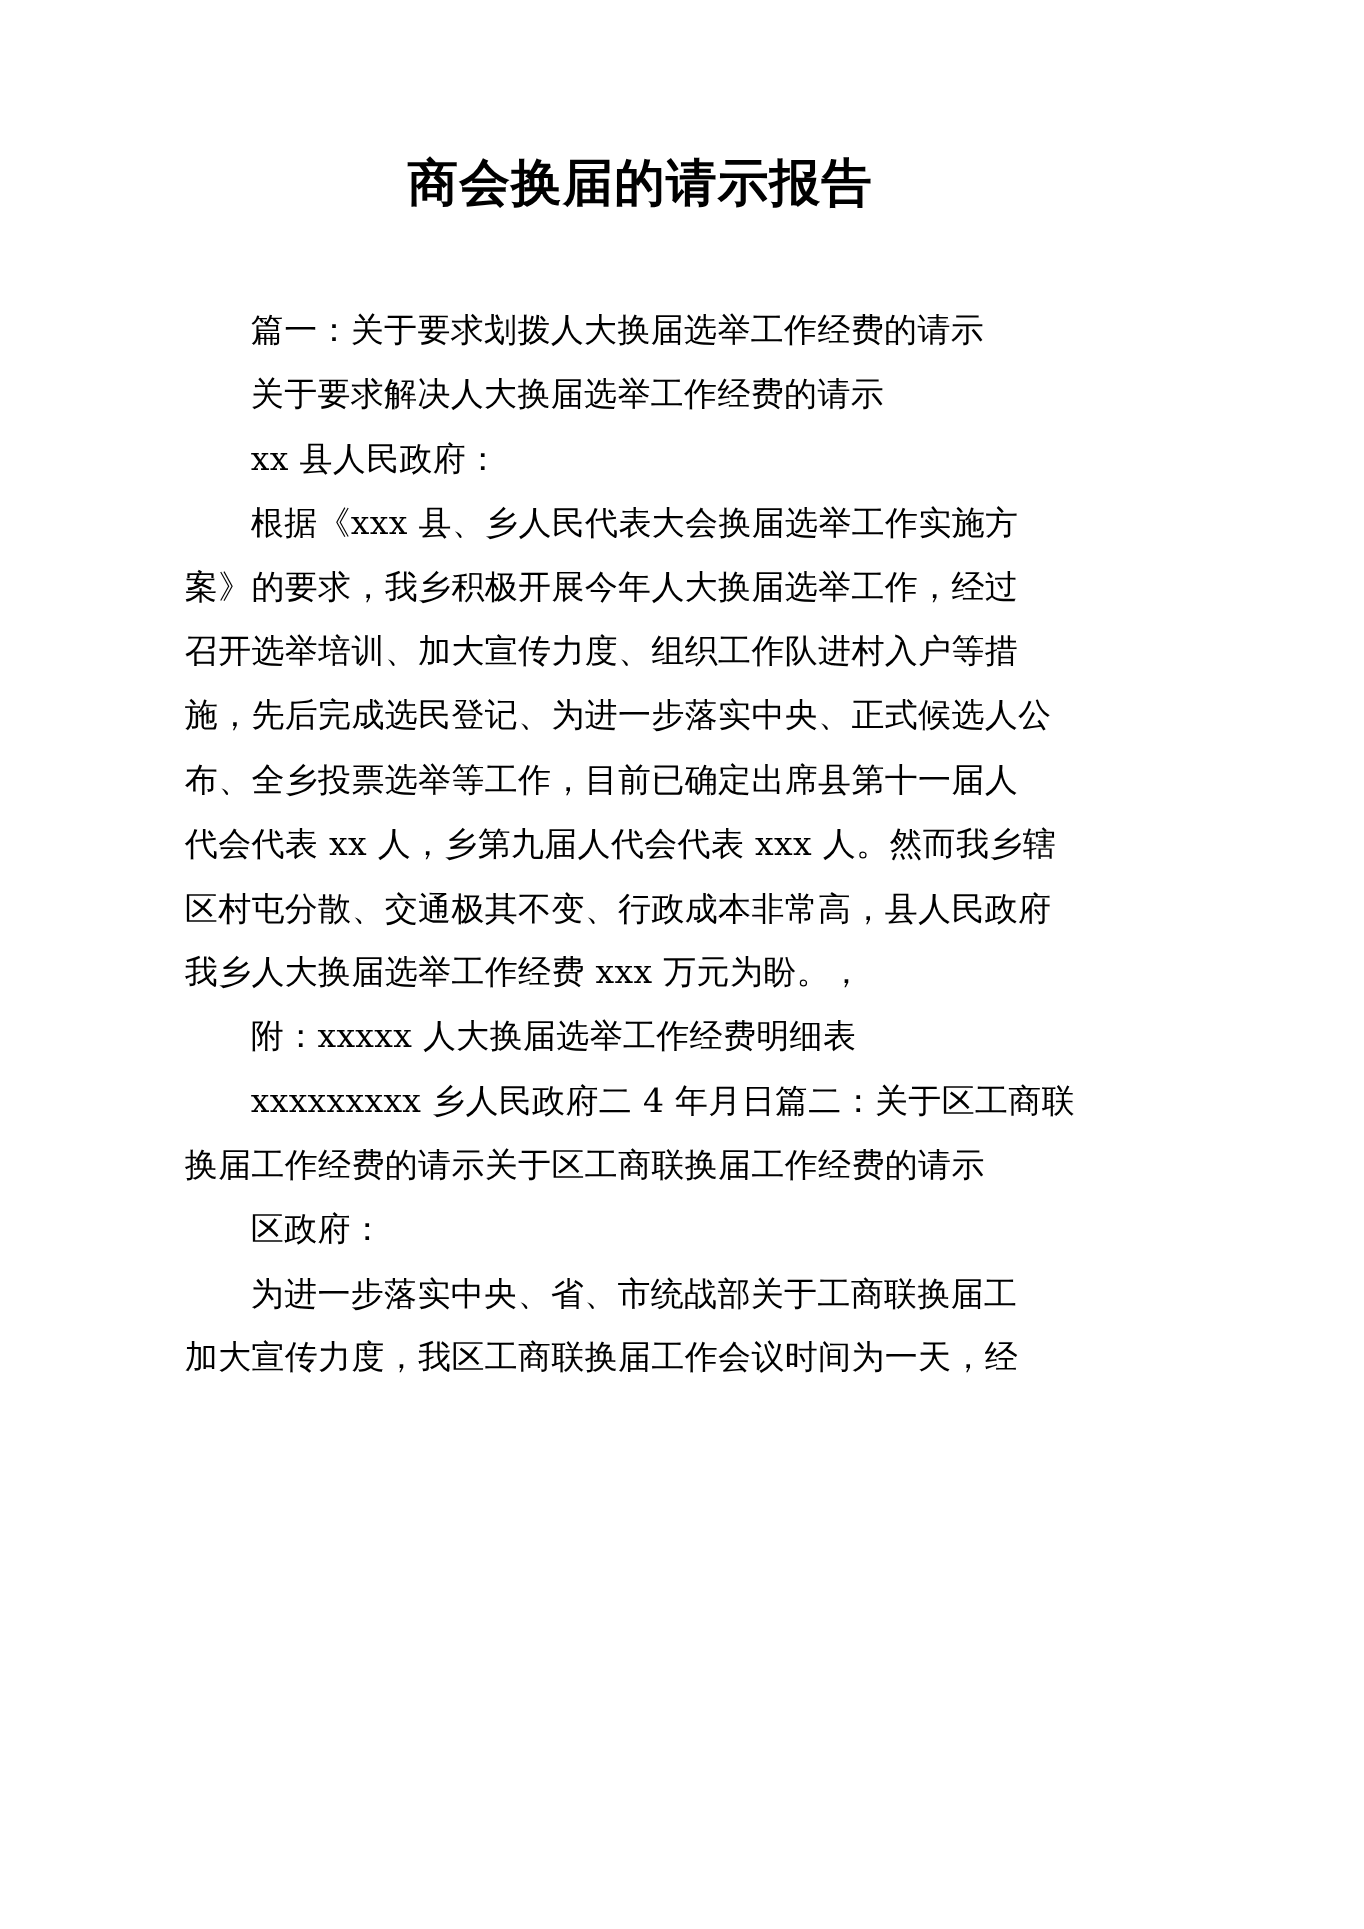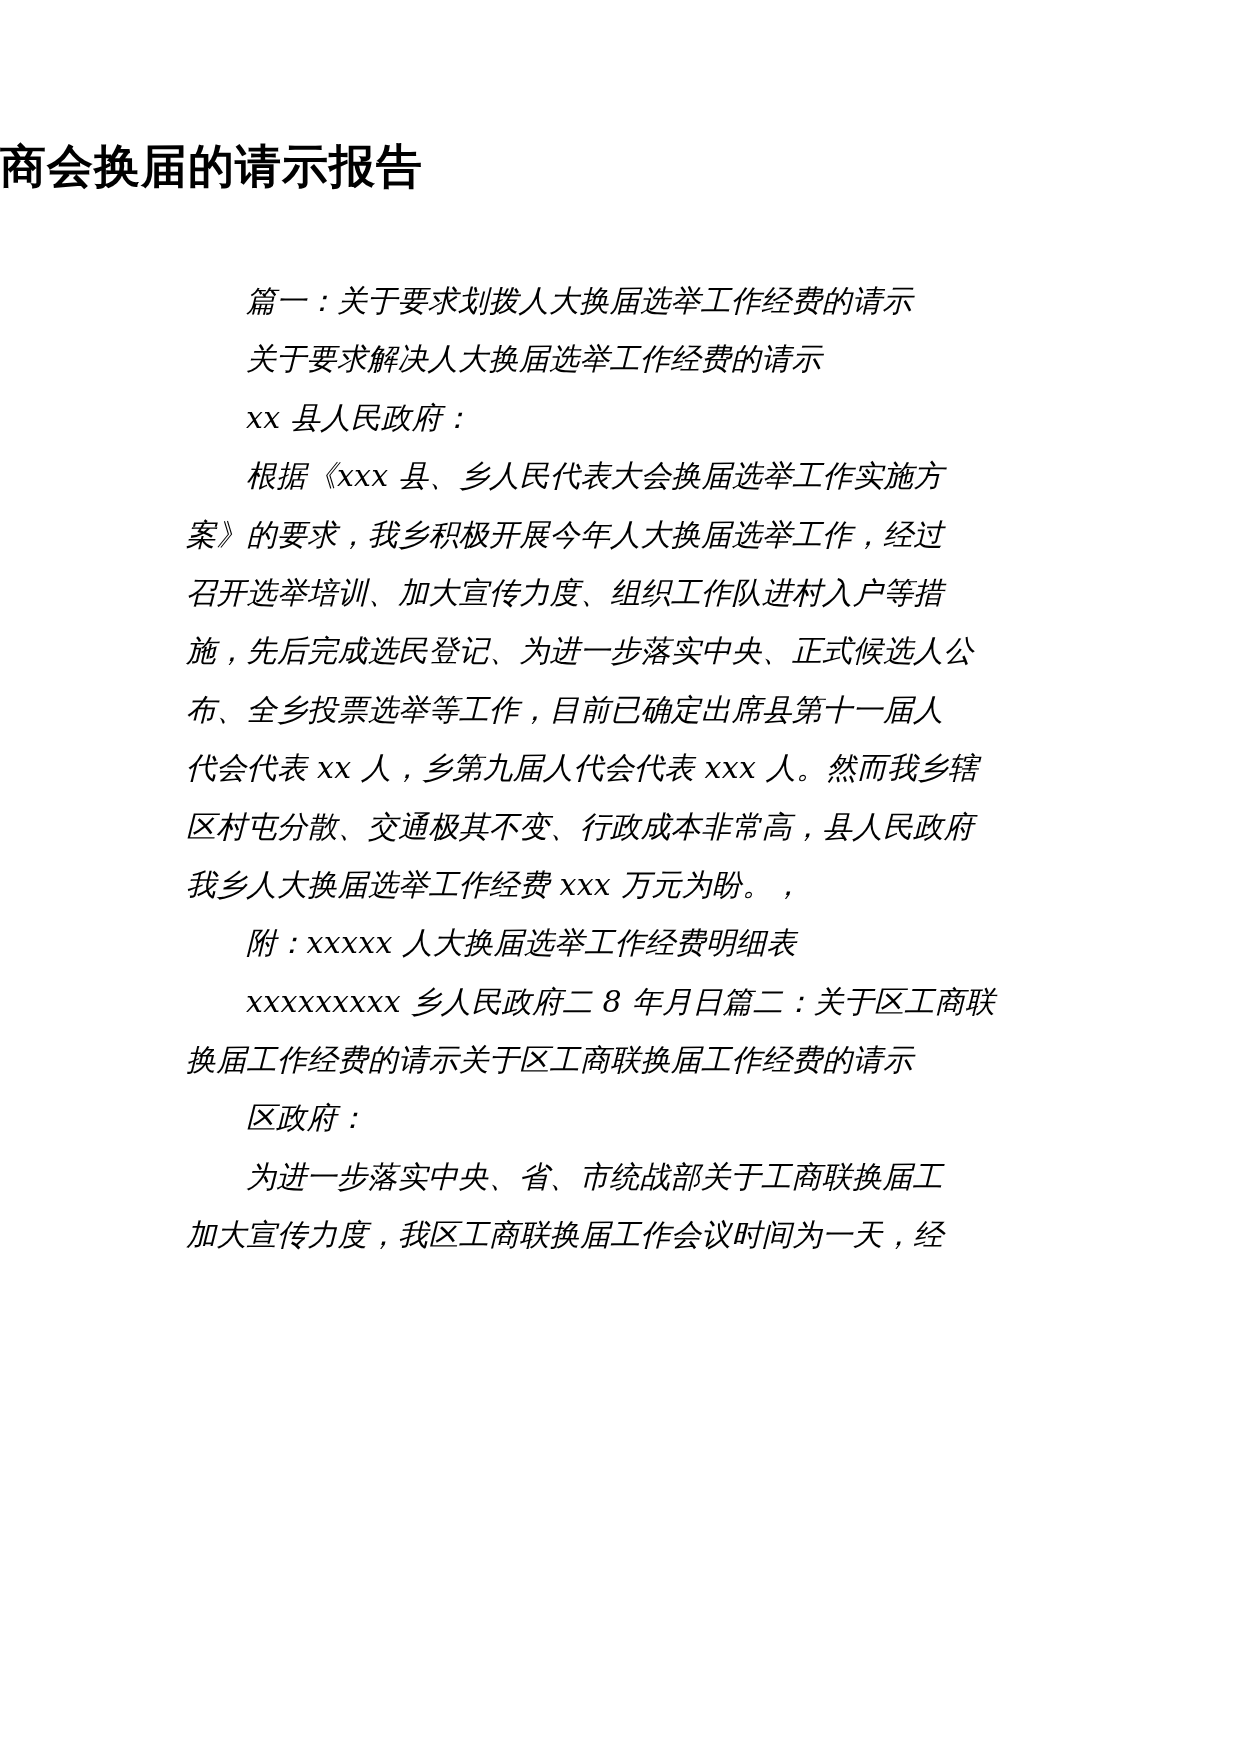--- a/index.html
+++ b/index.html
@@ -21,33 +21,32 @@
       top: 0;
       width: 1240px;
       height: 1754px;
       background: #ffffff;
     }
     .title {
       position: absolute;
       left: 0;
       width: 1164px;
       top: 138px;
-      text-align: left;
+      text-align: center;
       font-size: 46px;
       font-weight: bold;
       line-height: 56px;
       letter-spacing: 1px;
       margin: 0;
     }
     .body {
       position: absolute;
-      left: 186px;
+      left: 168px;
       top: 272px;
       width: 780px;
-      font-style: italic;
     }
     .line {
       height: 58.4px;
       line-height: 58.4px;
       font-size: 30px;
       white-space: nowrap;
       letter-spacing: 0.3px;
       margin: 0;
     }
     .indent {
@@ -66,19 +65,19 @@
     <p class="line indent">xx 县人民政府：</p>
     <p class="line indent">根据《xxx 县、乡人民代表大会换届选举工作实施方</p>
     <p class="line">案》的要求，我乡积极开展今年人大换届选举工作，经过</p>
     <p class="line">召开选举培训、加大宣传力度、组织工作队进村入户等措</p>
     <p class="line">施，先后完成选民登记、为进一步落实中央、正式候选人公</p>
     <p class="line">布、全乡投票选举等工作，目前已确定出席县第十一届人</p>
     <p class="line">代会代表 xx 人，乡第九届人代会代表 xxx 人。然而我乡辖</p>
     <p class="line">区村屯分散、交通极其不变、行政成本非常高，县人民政府</p>
     <p class="line">我乡人大换届选举工作经费 xxx 万元为盼。，</p>
     <p class="line indent">附：xxxxx 人大换届选举工作经费明细表</p>
-    <p class="line indent">xxxxxxxxx 乡人民政府二 8 年月日篇二：关于区工商联</p>
+    <p class="line indent">xxxxxxxxx 乡人民政府二 4 年月日篇二：关于区工商联</p>
     <p class="line">换届工作经费的请示关于区工商联换届工作经费的请示</p>
     <p class="line indent">区政府：</p>
     <p class="line indent">为进一步落实中央、省、市统战部关于工商联换届工</p>
     <p class="line">加大宣传力度，我区工商联换届工作会议时间为一天，经</p>
   </div>
 </div>
 
 </body></html>

